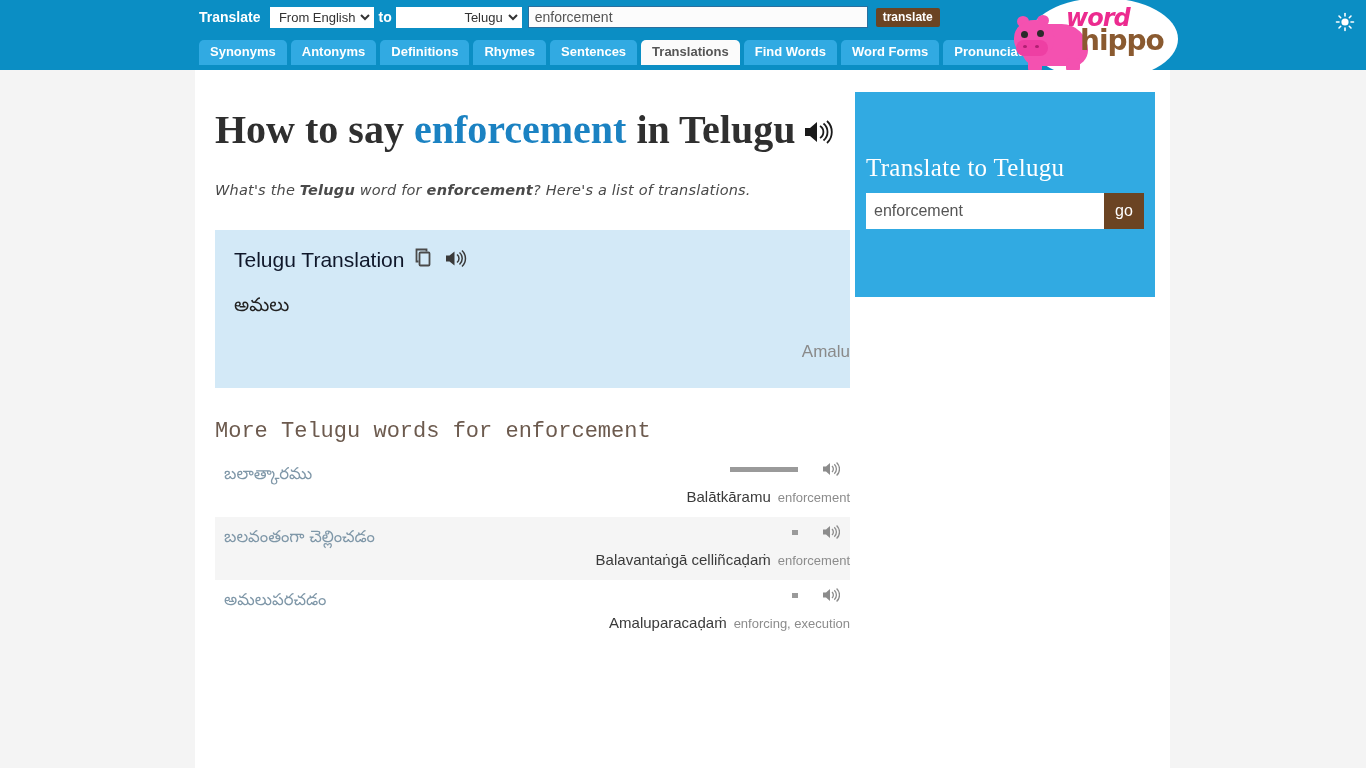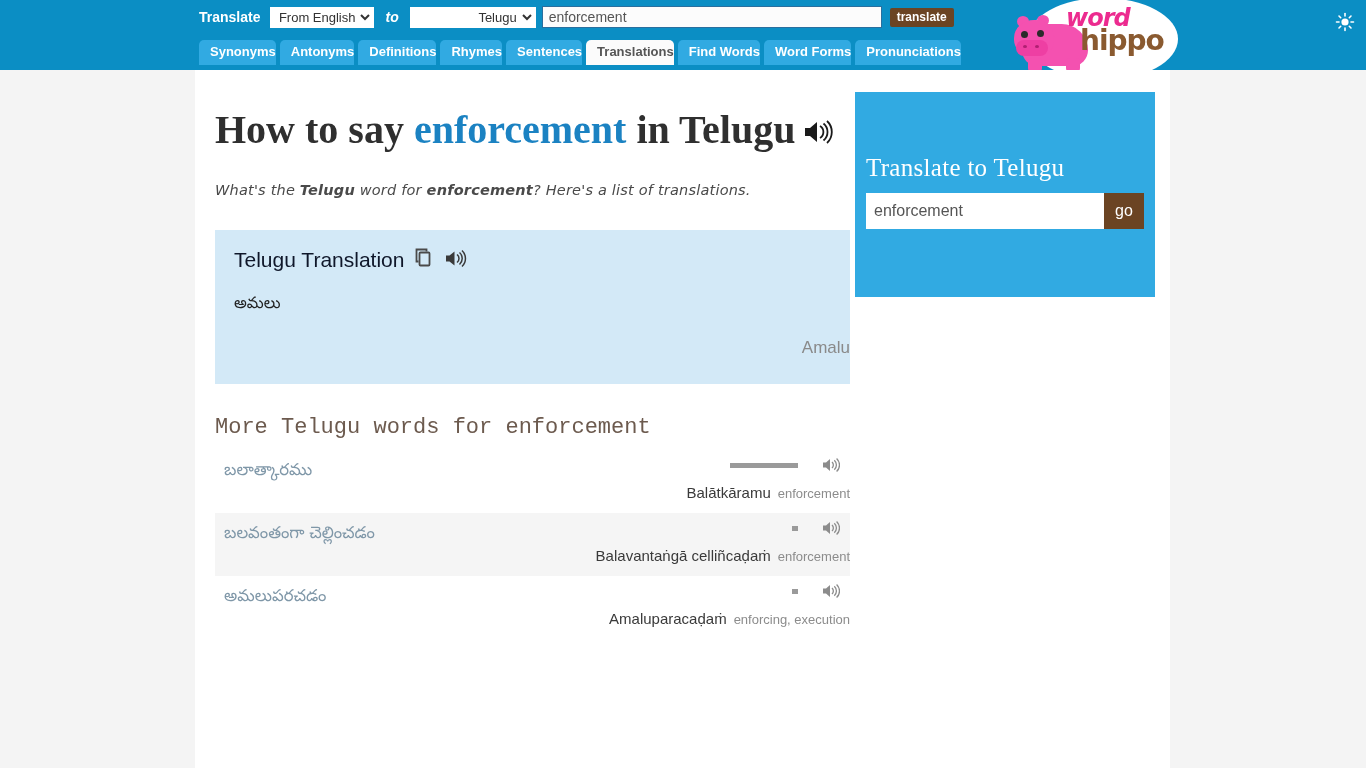--- a/index.html
+++ b/index.html
@@ -41,22 +41,21 @@
     padding: 0 2px;
     border-radius: 0;
     text-align: right;
   }
   #sel-from { width: 104px; }
   #sel-to   { width: 126px; }
   .hdr-to {
     color: #ffffff;
     font-size: 14px;
     font-weight: bold;
-    margin: 0 11px;
-    font-style: italic;
+    margin: 0 4px;
   }
   .word-input {
     width: 340px; height: 22px;
     border: 1px solid #2a6f9e;
     background: #fcfcfc;
     font-family: "Liberation Sans", sans-serif;
     font-size: 14px;
     color: #555;
     padding: 0 6px;
     margin-left: 6px;
@@ -83,21 +82,21 @@
     top: 40px; left: 199px;
     display: flex;
     align-items: flex-end;
     gap: 4px;
   }
   .tab {
     background: #31aae2;
     color: #ffffff;
     font-size: 13px;
     font-weight: bold;
-    padding: 5px 0 6px 11px;
+    padding: 5px 11px 6px 11px;
     border-radius: 5px 5px 0 0;
     cursor: pointer;
     white-space: nowrap;
     line-height: 14px;
   }
   .tab.active {
     background: #fbfbfb;
     color: #555555;
   }
 
@@ -253,21 +252,21 @@
   }
   .card-head-text {
     font-size: 21px;
     color: #0f172a;
     font-family: "Liberation Sans", sans-serif;
     text-align: right;
   }
   .copy-icon, .spk-icon { cursor: pointer; }
   .trans-native {
     font-family: Liberation Serif, serif;
-    font-size: 16px;
+    font-size: 19px;
     color: #222;
     margin-top: 22px;
   }
   .trans-latin {
     font-family: "Liberation Sans", sans-serif;
     font-size: 17px;
     color: #8a8a8a;
     margin-top: 22px;
     text-align: right;
   }

